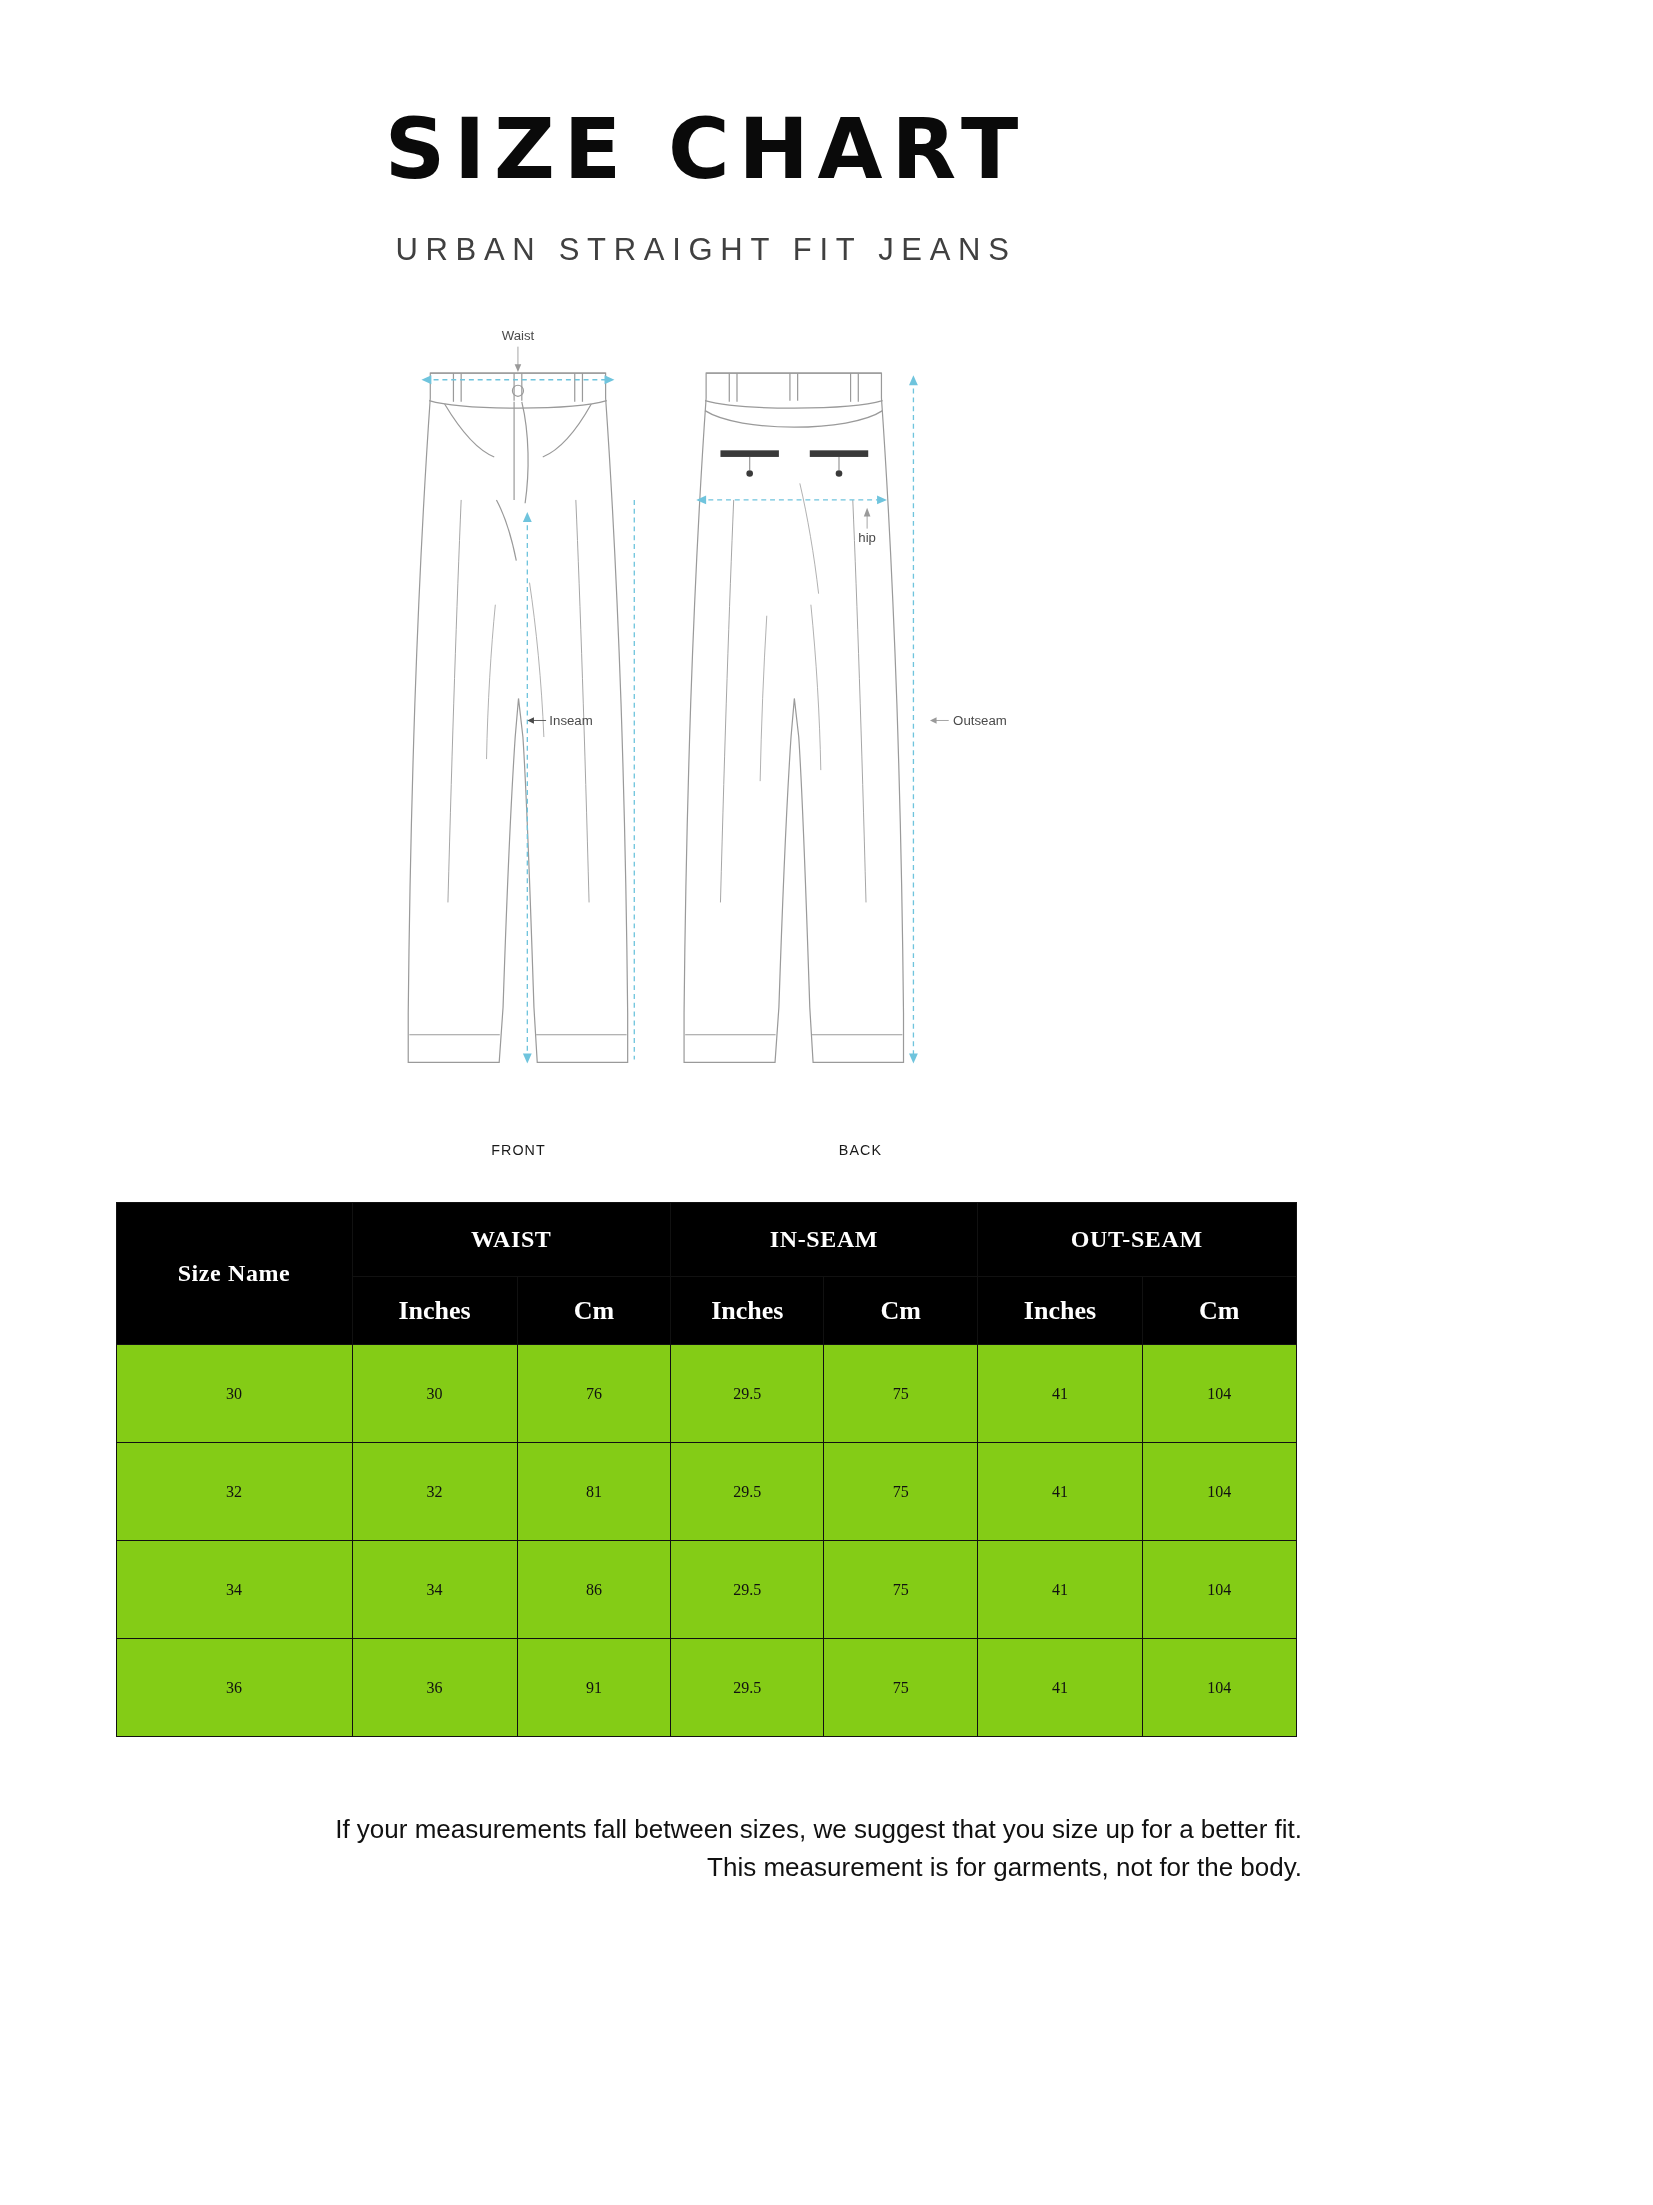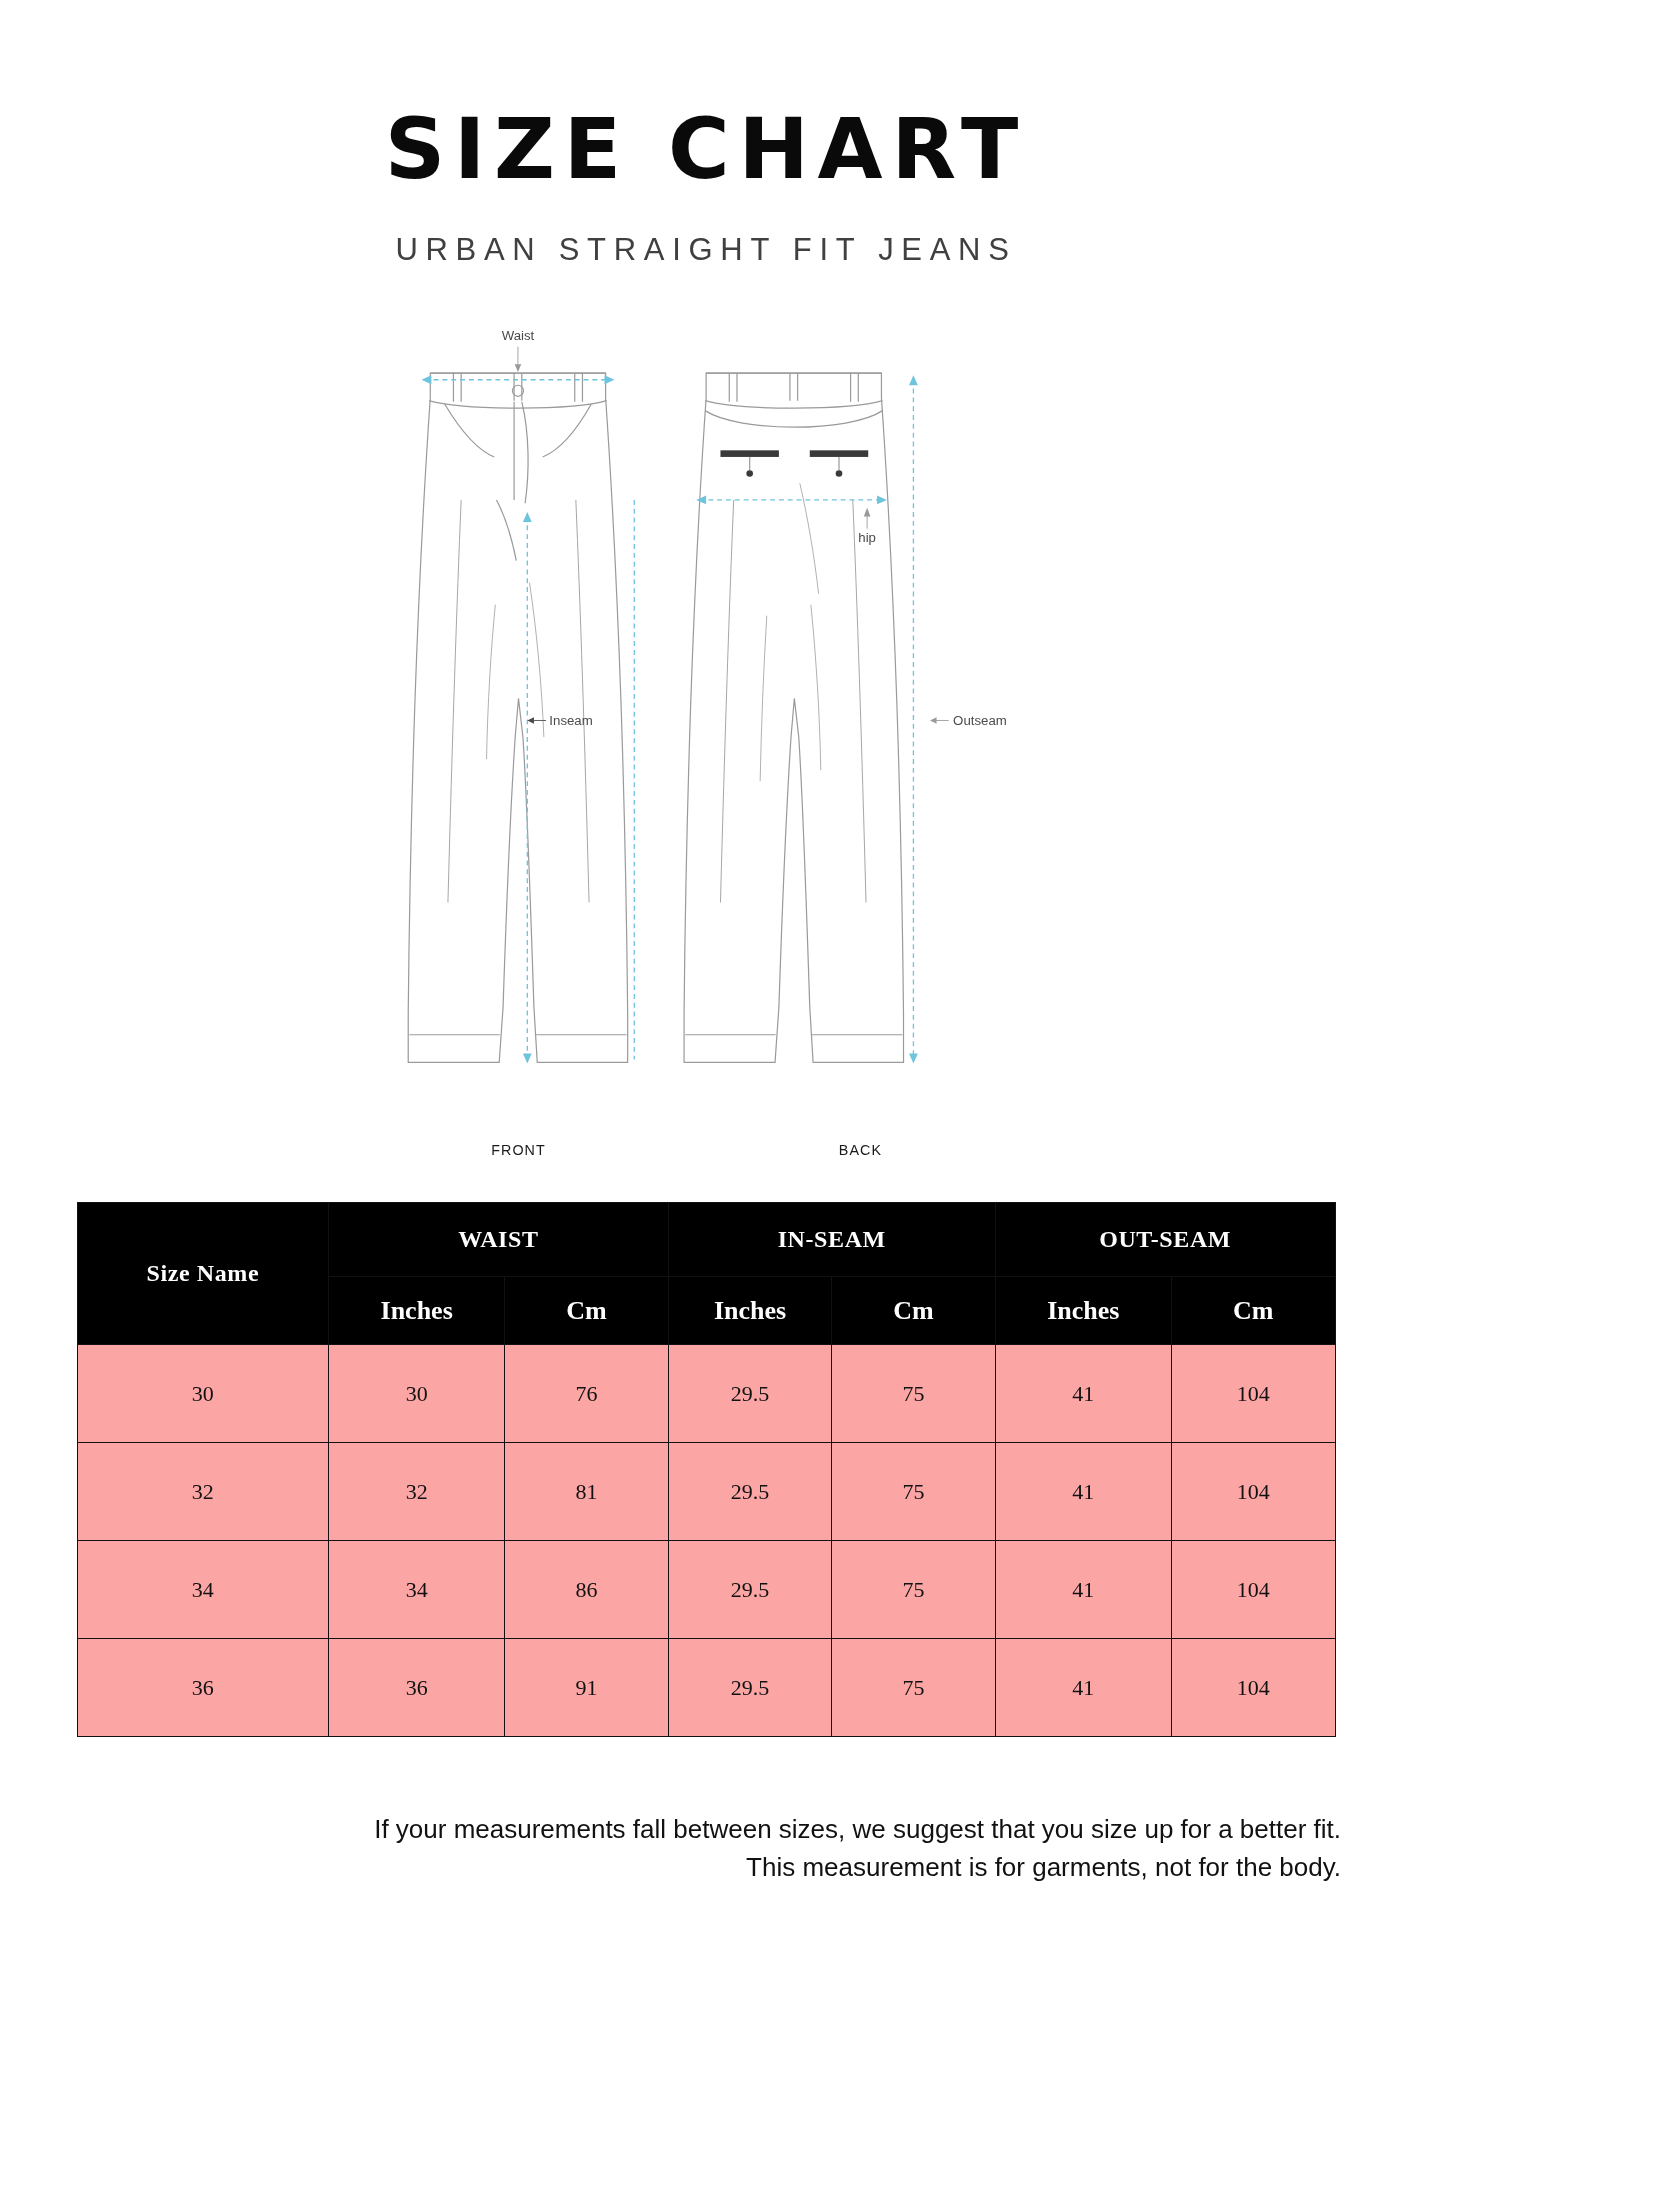--- a/index.html
+++ b/index.html
@@ -13,21 +13,21 @@
     font-family: "Liberation Sans", sans-serif;
     color: #111111;
     overflow: hidden;
   }
   .page {
     position: relative;
     width: 1412px;
     height: 2205px;
     background: #ffffff;
     box-sizing: border-box;
-    padding: 0 71px;
+    padding: 0 110px;
   }
 
   
   .header {
     padding-top: 105px;
     text-align: center;
   }
   .title {
     font-family: "DejaVu Sans", sans-serif;
     font-weight: bold;
@@ -92,24 +92,24 @@
     height: 71px;
   }
   .th-sub {
     font-size: 26px;
     height: 65px;
   }
   .th-sizename {
     font-size: 24px;
   }
   table.size-table tbody td {
-    font-size: 22px;
+    font-size: 16px;
     height: 95px;
     color: #111111;
-    background: #fca5a5;
+    background: #84cc16;
   }
 
   
   .note {
     margin-top: 74px;
     text-align: right;
     font-size: 26px;
     line-height: 1.45;
     color: #111111;
     font-family: "Liberation Sans", sans-serif;

